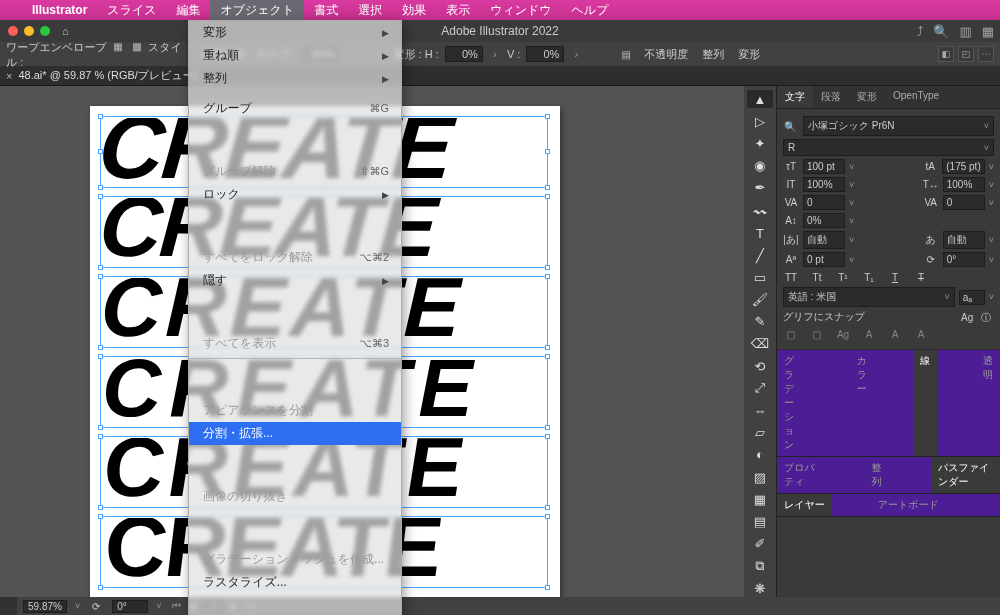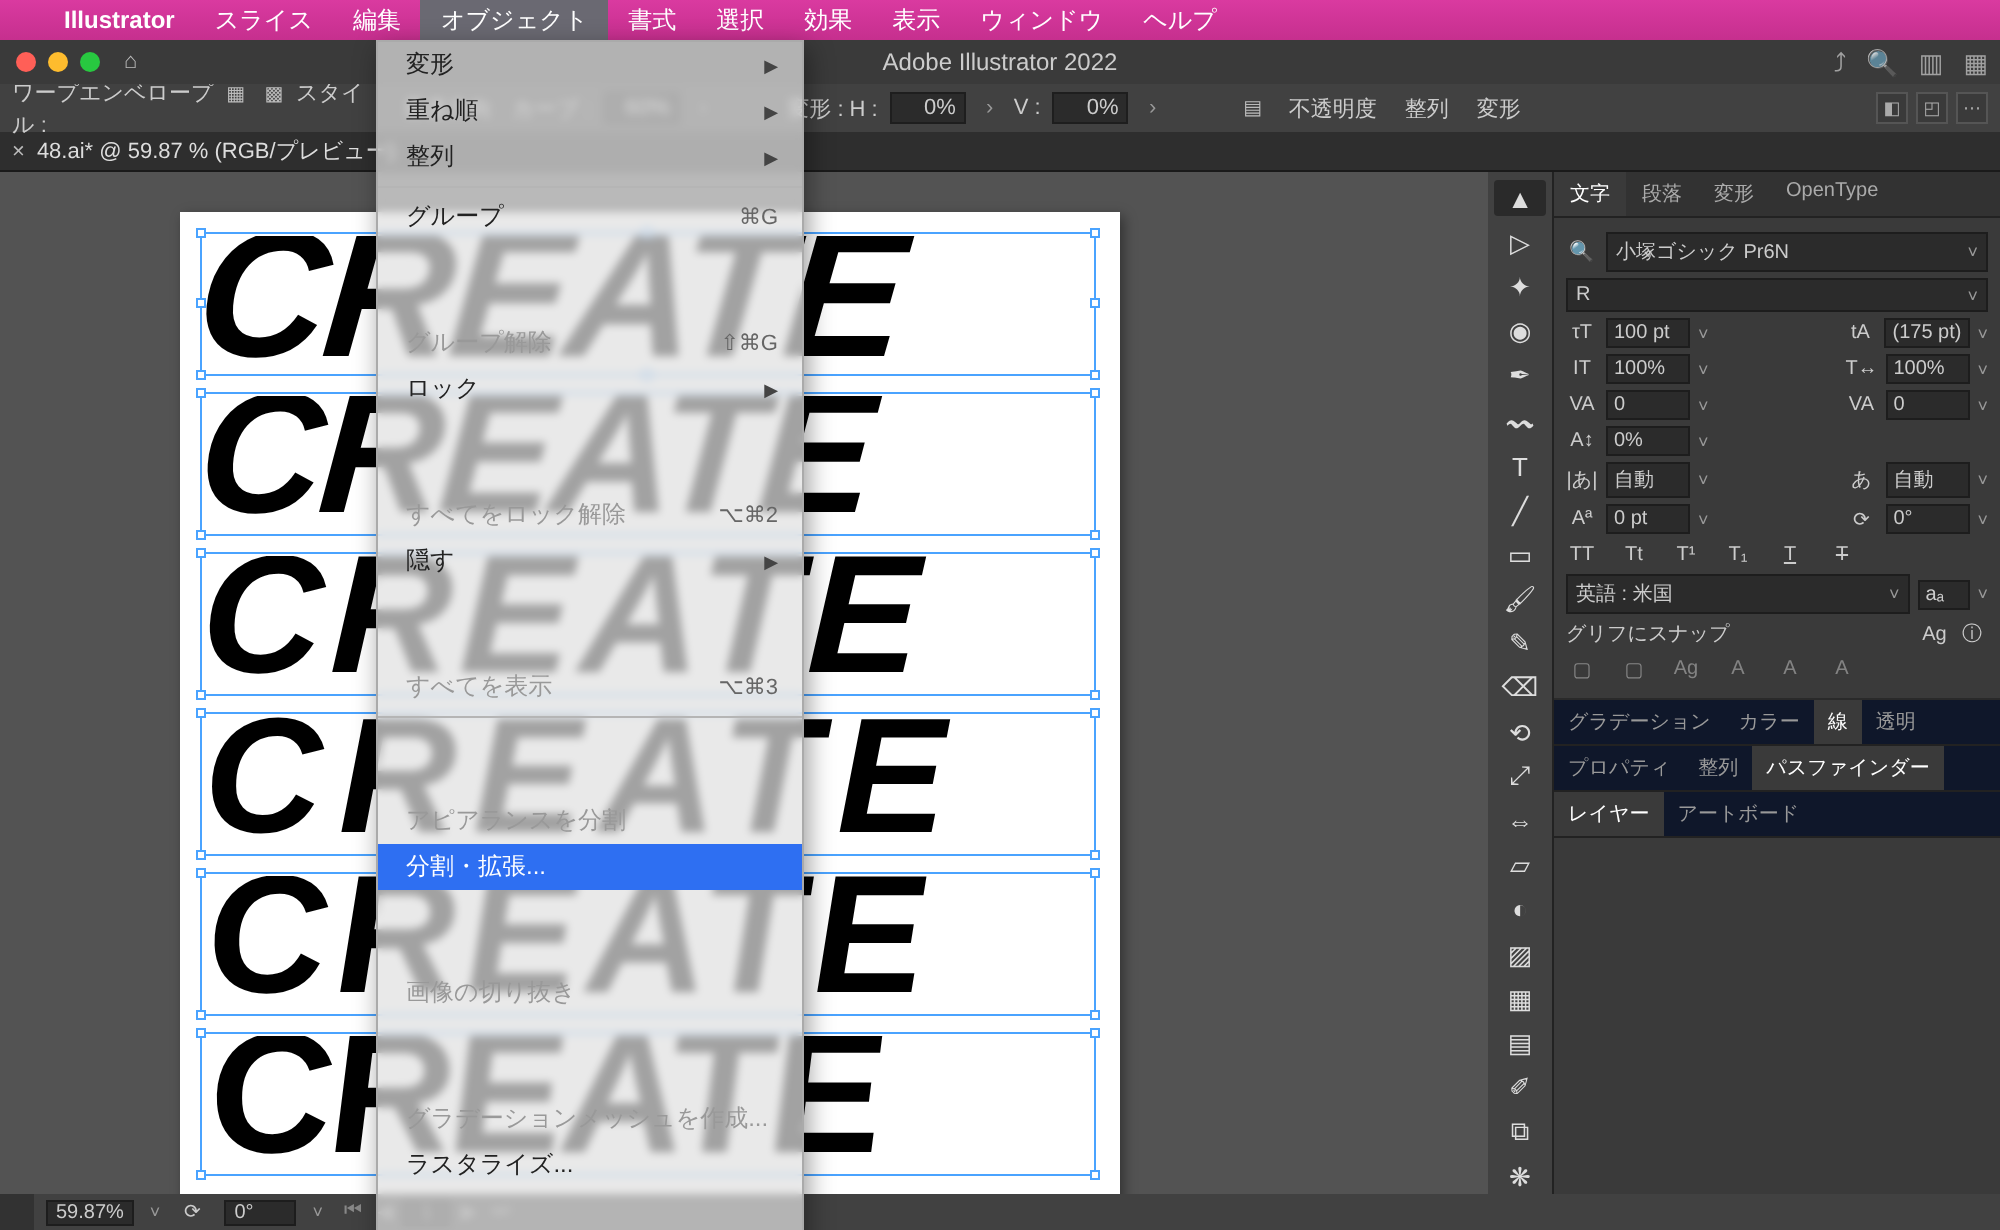--- a/index.html
+++ b/index.html
@@ -58,21 +58,21 @@
   .rpanel { width:224px; background:#3a3a3a; border-left:1px solid #222; display:flex; flex-direction:column; font-size:10px; color:#ccc; overflow:hidden;}
   .rpanel .tabs{display:flex;background:#323232;border-bottom:1px solid #222;}
   .rpanel .tabs .tab{padding:4px 8px;color:#aaa;}
   .rpanel .tabs .tab.active{background:#3a3a3a;color:#fff;}
   .rpanel .sec{padding:4px 6px;border-bottom:1px solid #2a2a2a;}
   .rpanel .rrow{display:flex;align-items:center;gap:4px;margin:3px 0;}
   .rfield{background:#2b2b2b;border:1px solid #1d1d1d;padding:1px 3px;min-width:42px;display:inline-block;text-align:left;}
   .rsel{flex:1;background:#2b2b2b;border:1px solid #1d1d1d;padding:2px 4px;display:flex;justify-content:space-between;align-items:center;}
   .rico{width:16px;height:14px;display:inline-flex;align-items:center;justify-content:center;color:#ccc;font-size:10px;}
   .rchev{color:#999;font-size:9px;}
-  .tabs2{display:flex;background:#0f172a;border-bottom:1px solid #222;}
+  .tabs2{display:flex;background:#4c1d95;border-bottom:1px solid #222;gap:39px;}
   .tabs2 .t{padding:4px 7px;color:#999;font-size:10px;}
   .tabs2 .t.active{background:#3a3a3a;color:#fff;}
 
   
   .menu { position:absolute; left:188px; top:20px; width:214px; background: rgba(225,225,225,.72); backdrop-filter: blur(2px); border:1px solid #aaa; box-shadow:2px 4px 12px rgba(0,0,0,.4); font-size:12px; color:#222; z-index:500;}
   .menu .mi{display:flex;justify-content:space-between;align-items:center;padding:3px 12px 3px 14px;cursor:default;}
   .menu .mi.sub::after{content:"▶";font-size:9px;color:#444;}
   .menu .mi.disabled{color:#999;margin-top:40px;}
   .menu .mi.highlight{background:#2e6ff2;color:#fff;}
   .menu .msep{height:1px;background:#b5b5b5;margin:3px 0;}

